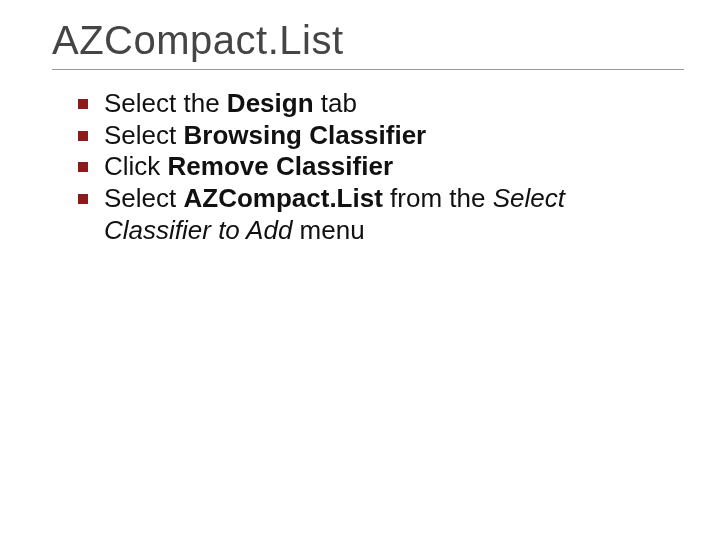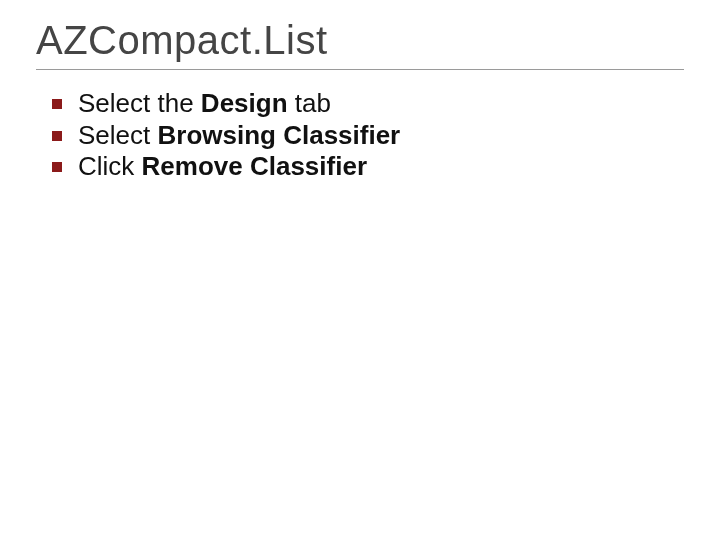--- a/index.html
+++ b/index.html
@@ -9,37 +9,37 @@
     height: 540px;
     background: #ffffff;
     font-family: Verdana, Geneva, sans-serif;
     color: #1a1a1a;
   }
   .slide {
     position: relative;
     width: 720px;
     height: 540px;
     box-sizing: border-box;
-    padding: 18px 36px 0 36px;
+    padding: 18px 36px 0 52px;
   }
   .title {
     font-size: 40px;
     color: #454545;
     margin: 0 0 6px 0;
     font-weight: 400;
     letter-spacing: 0.5px;
   }
   .rule {
     border: none;
     border-top: 1px solid #9a9a9a;
     margin: 0 0 18px 0;
   }
   .bullets {
     list-style: none;
-    margin: 0;
+    margin: 10px;
     padding: 0 0 0 16px;
   }
   .bullets li {
     position: relative;
     font-size: 26px;
     line-height: 1.22;
     color: #111;
     padding-left: 26px;
     margin: 0;
   }
@@ -58,14 +58,15 @@
 </head>
 <body>
 
 <div class="slide">
   <h1 class="title">AZCompact.List</h1>
   <hr class="rule">
   <ul class="bullets">
     <li><span>Select the </span><span class="b">Design</span><span> tab</span></li>
     <li><span>Select </span><span class="b">Browsing Classifier</span></li>
     <li><span>Click </span><span class="b">Remove Classifier</span></li>
+    <li><span>Select </span><span class="b">AZCompact.List</span><span> from the </span><span class="i">Select Classifier to Add</span><span> menu</span></li>
   </ul>
 </div>
 
 </body></html>

